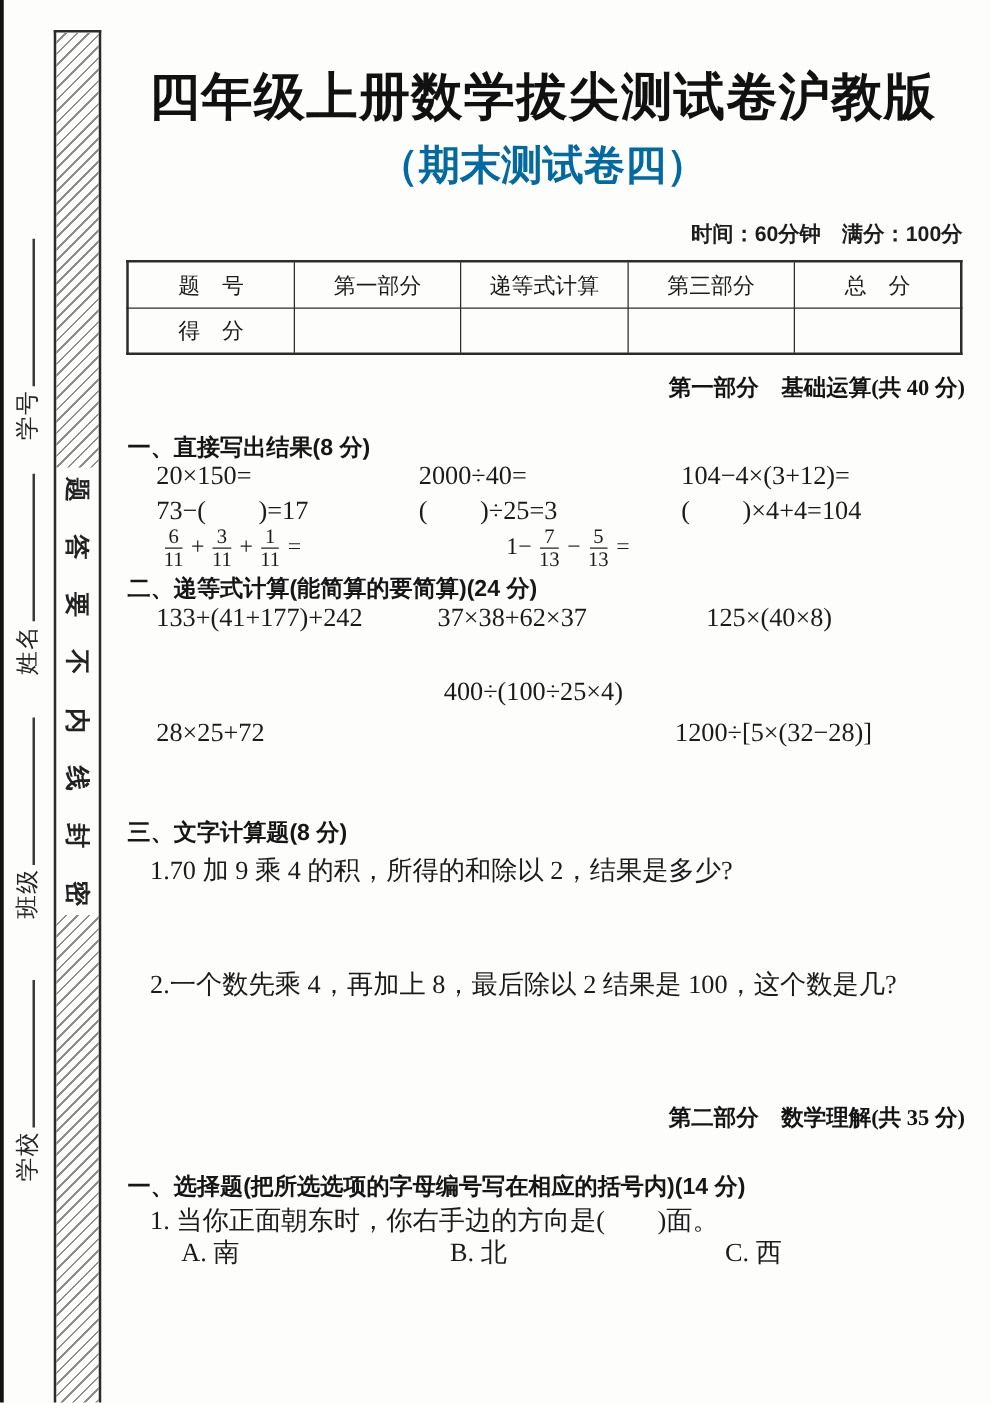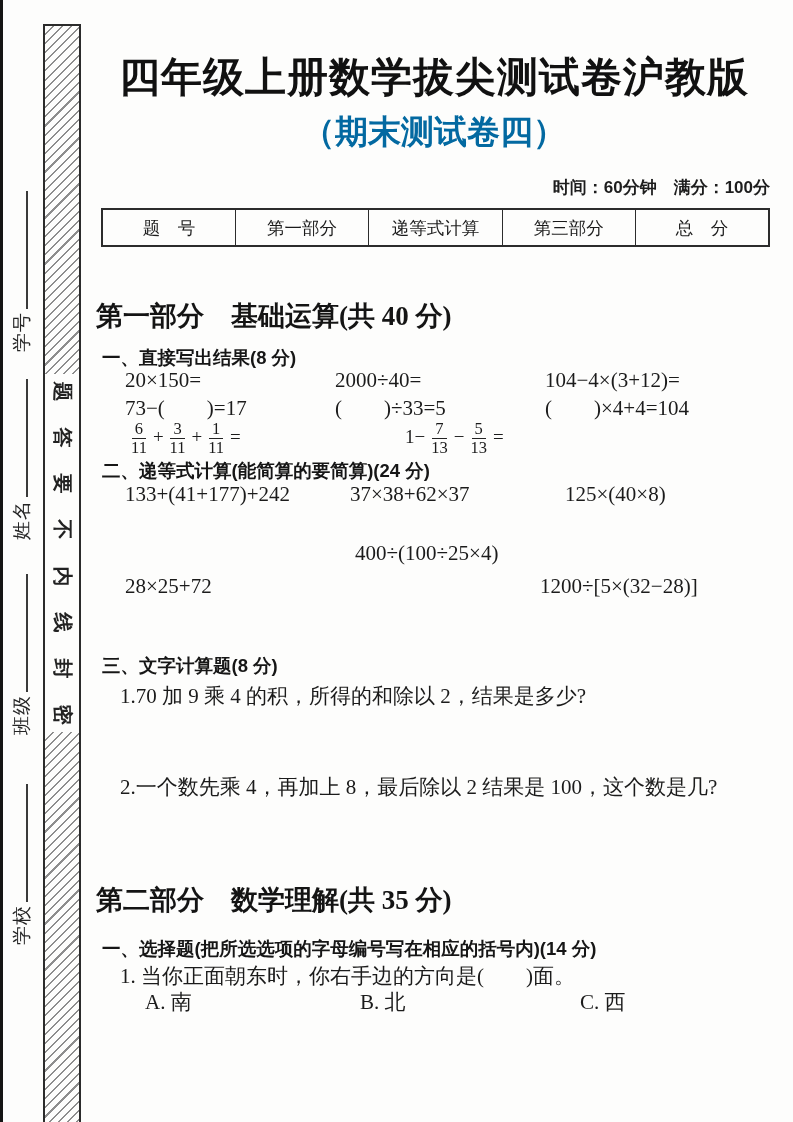--- a/index.html
+++ b/index.html
@@ -93,22 +93,22 @@
     text-align:center;
     height:37px;
     width:20%;
     font-weight:500;
   }
   .score-table { border:2px solid #2c2c2c; }
 
   
   .part-heading {
     left:96px; width:676px;
-    text-align:left;
-    font-weight:800; font-size:27px;
+    text-align:right;
+    font-weight:800; font-size:18px;
     color:#141414;
   }
   .sub-heading {
     left:102px;
     font-family:"Liberation Sans", sans-serif;
     font-weight:700; font-size:18.5px;
     color:#161616;
   }
   .body-line { font-size:21px; color:#1b1b1b; white-space:nowrap; }
 
@@ -161,33 +161,40 @@
 
 <table class="abs score-table">
   <tbody>
       <tr>
     <td>题　号</td>
     <td>第一部分</td>
     <td>递等式计算</td>
     <td>第三部分</td>
     <td>总　分</td>
   </tr>
+  <tr>
+    <td>得　分</td>
+    <td></td>
+    <td></td>
+    <td></td>
+    <td></td>
+  </tr>
 </tbody>
   </table>
 
 <div class="abs part-heading" style="top:298px">第一部分　基础运算(共 40 分)</div>
 
 <div class="abs sub-heading" style="top:345px">一、直接写出结果(8 分)</div>
 
 <div class="abs body-line" style="left:125px; top:368px">20×150=</div>
 <div class="abs body-line" style="left:335px; top:368px">2000÷40=</div>
 <div class="abs body-line" style="left:545px; top:368px">104−4×(3+12)=</div>
 
 <div class="abs body-line" style="left:125px; top:394px">73−(　　)=17</div>
-<div class="abs body-line" style="left:335px; top:394px">(　　)÷33=5</div>
+<div class="abs body-line" style="left:335px; top:394px">(　　)÷25=3</div>
 <div class="abs body-line" style="left:545px; top:394px">(　　)×4+4=104</div>
 
 <div class="abs expr" style="left:125px; top:420px">
   <span class="frac">
       <i class="num">6</i>
       <i>11</i>
     </span><span>+</span><span class="frac">
       <i class="num">3</i>
       <i>11</i>
     </span><span>+</span><span class="frac">

